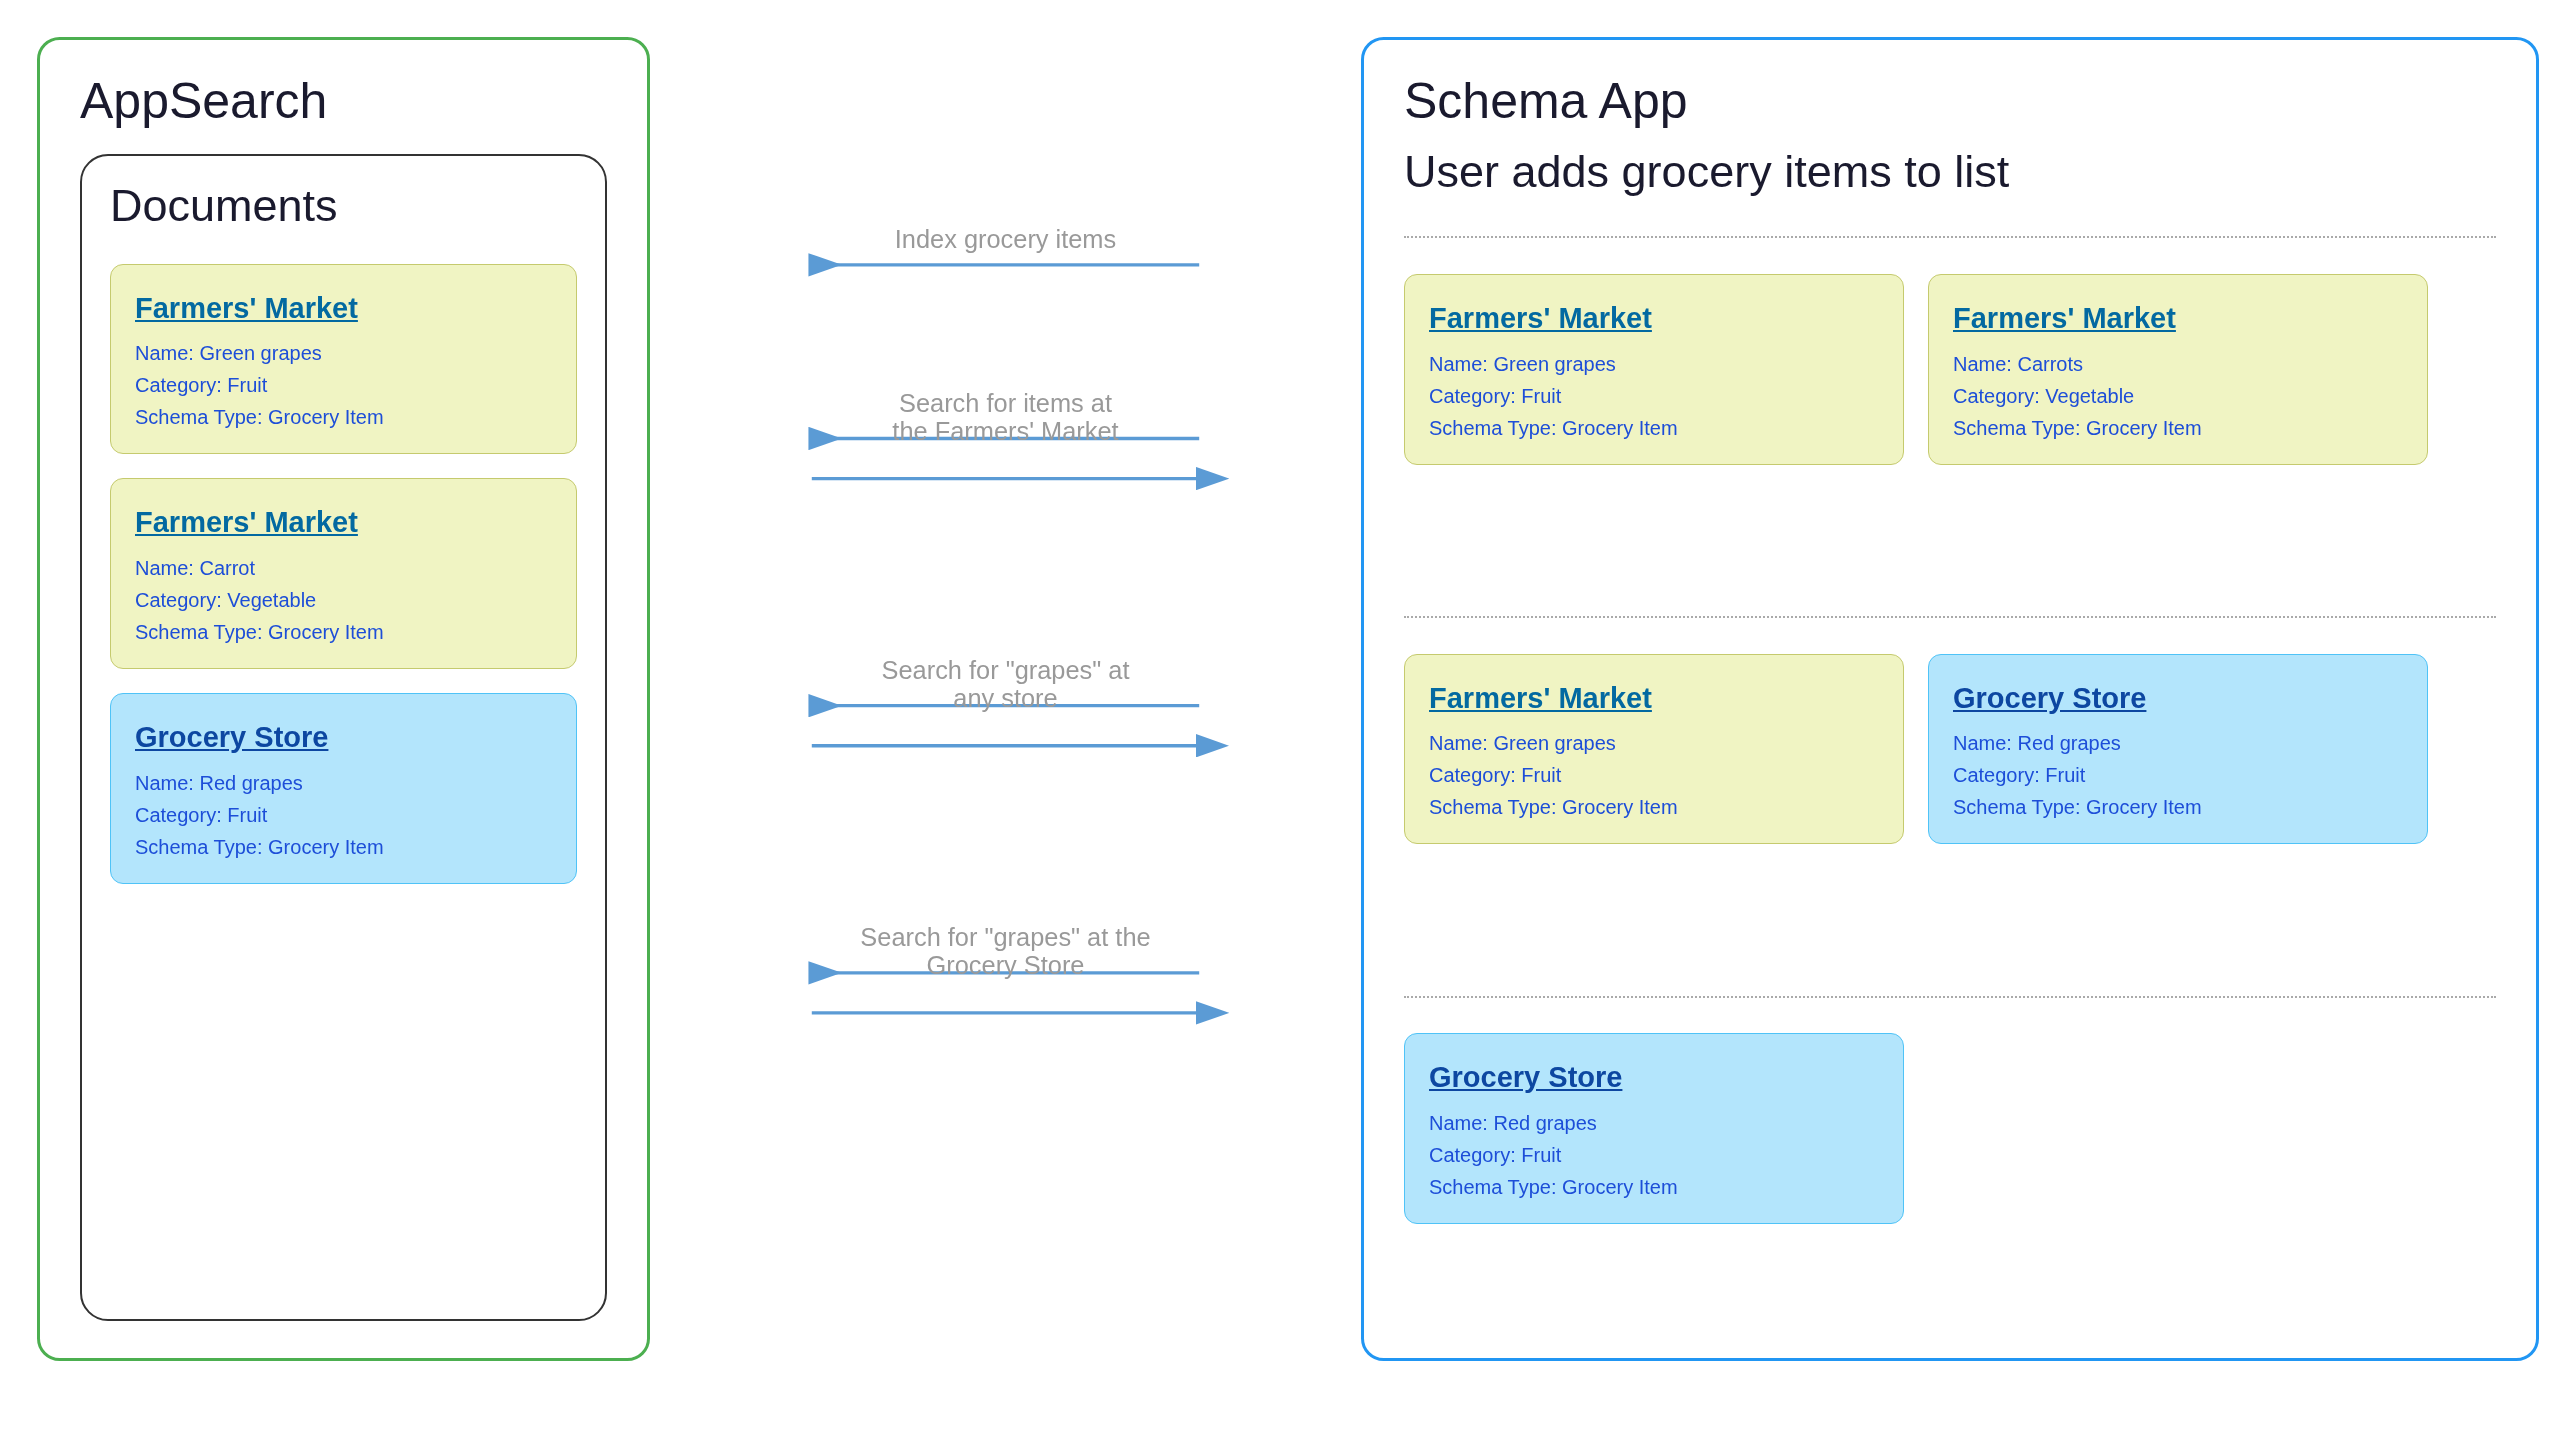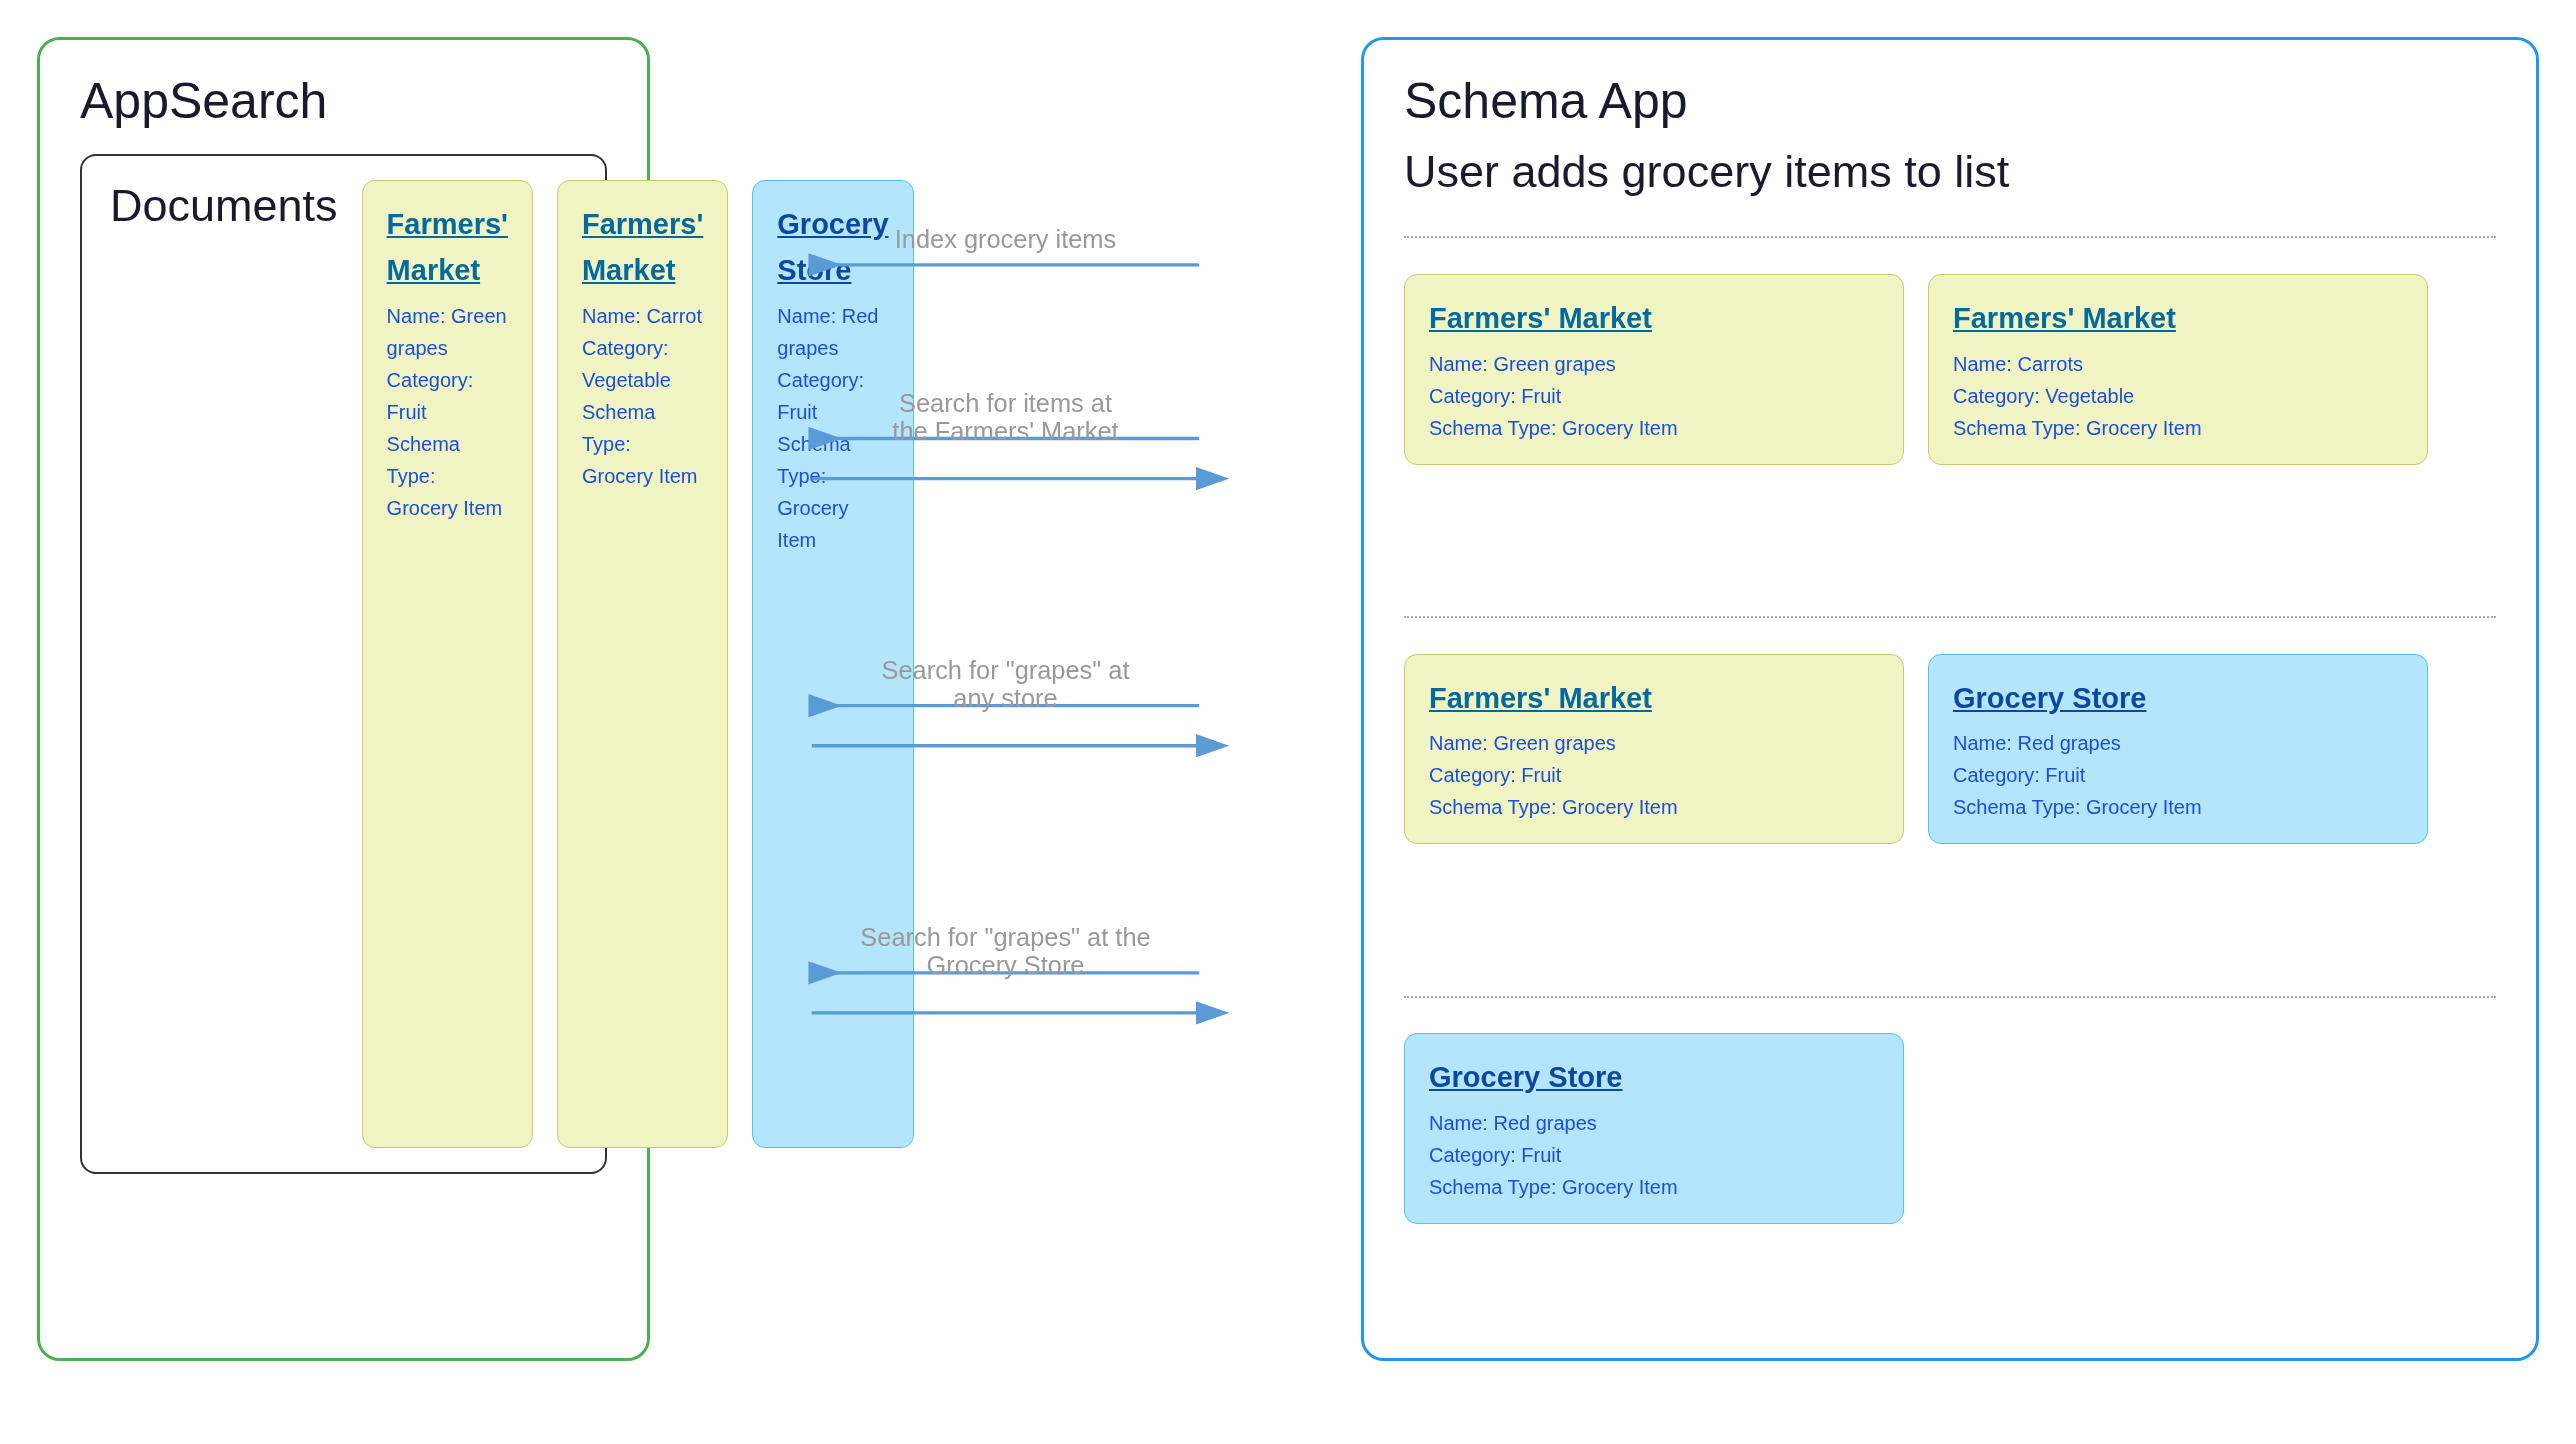--- a/index.html
+++ b/index.html
@@ -35,26 +35,26 @@
       background: #fff;
     }
     .panel-title {
       font-size: 50px;
       font-weight: 400;
       color: #1a1a2e;
       margin-bottom: 24px;
     }
     .documents-box {
       border: 2.4px solid #333;
-      border-radius: 16px;
+      border-radius: 28px;
       padding: 24px 28px;
       background: #fff;
-      height: 1020px;
-      display: flex;
-      flex-direction: row;
+      height: 1167px;
+      display: flex;
+      flex-direction: column;
       gap: 24px;
     }
     .documents-title {
       font-size: 45px;
       font-weight: 500;
       color: #1a1a2e;
       margin-bottom: 8px;
     }
 
     

